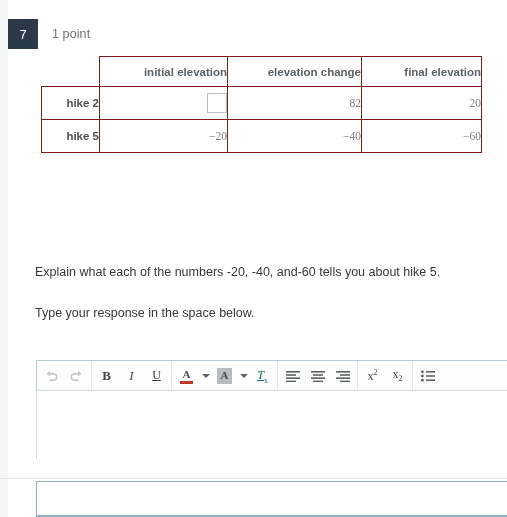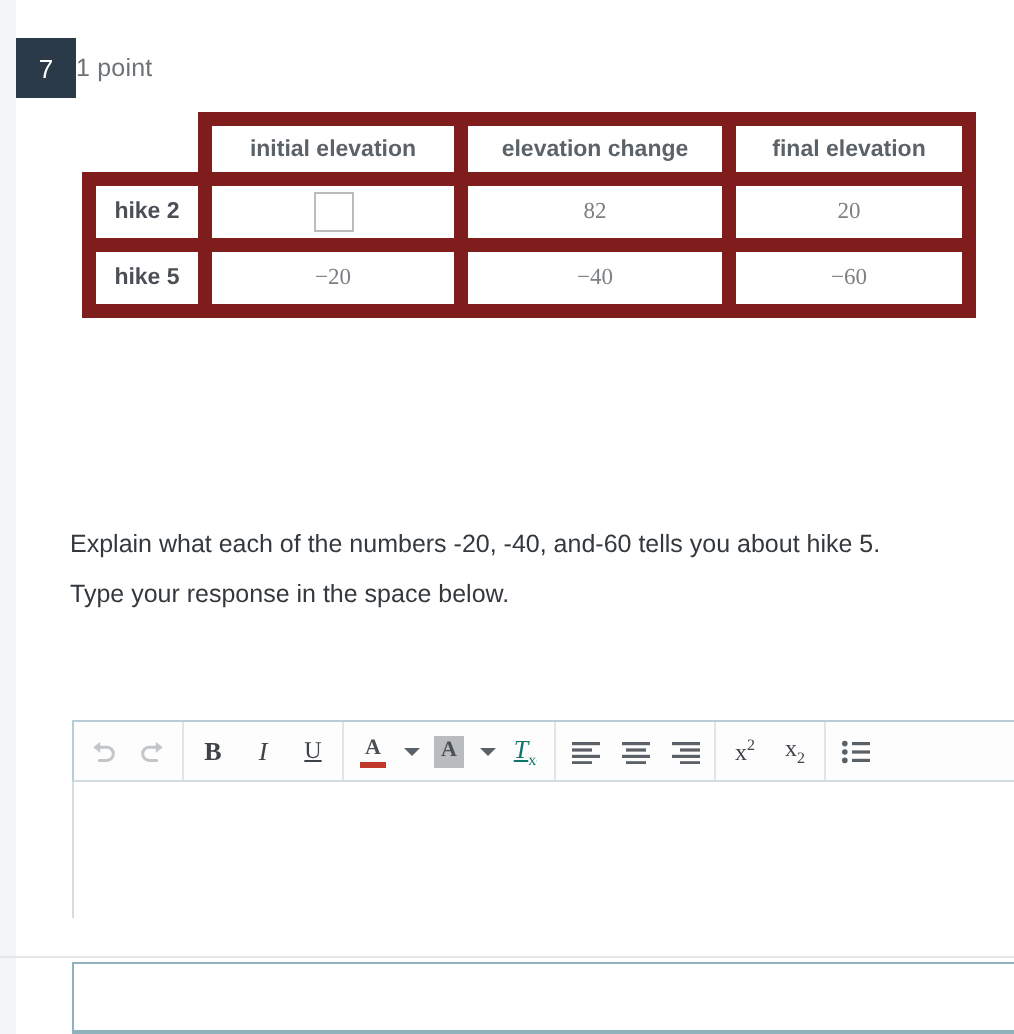--- a/index.html
+++ b/index.html
@@ -40,38 +40,39 @@
     color: #ffffff;
     font-size: 13px;
     display: flex;
     align-items: center;
     justify-content: center;
     font-family: "Liberation Sans", sans-serif;
   }
   .q-points {
     display: flex;
     align-items: center;
+    padding-left: 14px;
     font-size: 12.5px;
     color: #6d7278;
     letter-spacing: 0.1px;
   }
 
   
   .hike-table {
     position: absolute;
     left: 41px; top: 56px;
     width: 440px;
     border-collapse: collapse;
     table-layout: fixed;
     background: #ffffff;
   }
   .hike-table th, .hike-table td {
-    border: 7px solid #7f1d1d;
+    border: 1px solid #7f1d1d;
     height: 33px;
-    text-align: center;
+    text-align: right;
     vertical-align: middle;
     padding: 0;
   }
   .hike-table thead th {
     font-size: 11.5px;
     color: #5b6268;
     font-weight: bold;
     background: #ffffff;
     height: 30px;
     font-family: "Liberation Sans", sans-serif;
@@ -102,21 +103,21 @@
 
   
   .prompt {
     position: absolute;
     left: 35px;
     font-size: 12.5px;
     color: #33383d;
     white-space: nowrap;
   }
   .prompt-1 { top: 265px; }
-  .prompt-2 { top: 290px; }
+  .prompt-2 { top: 306px; }
 
   
   .editor-wrap {
     position: absolute;
     left: 36px; top: 360px;
     width: 500px;
     height: 100px;
   }
   .editor-toolbar {
     position: relative;

